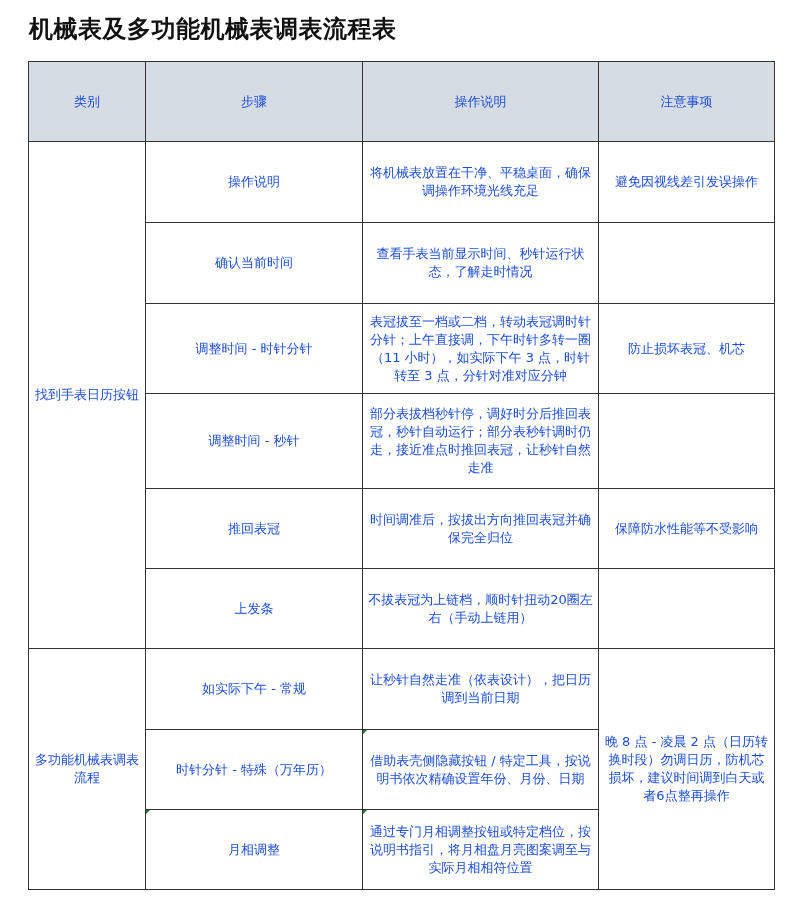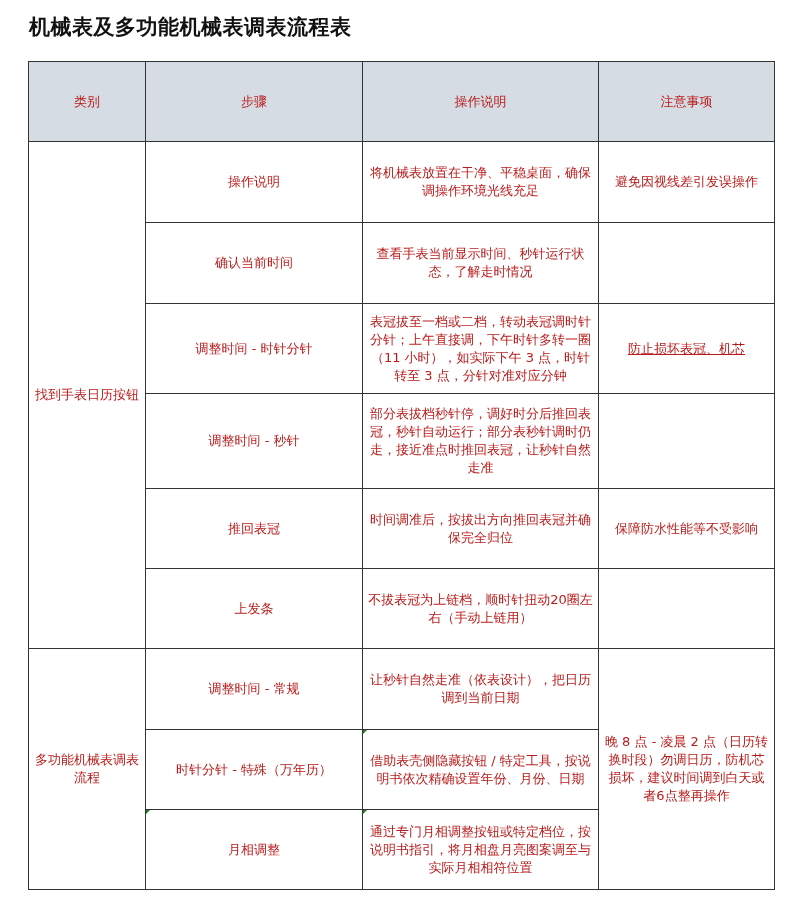--- a/index.html
+++ b/index.html
@@ -1,31 +1,31 @@
 <!DOCTYPE html>
 <html><head>
   <meta charset="utf-8">
   <style>
     html, body { margin: 0; padding: 0; background: #ffffff; }
     body { width: 790px; height: 924px; position: relative; overflow: hidden;
       font-family: "DejaVu Sans", "Liberation Sans", sans-serif; color: #222; }
-    .title { position: absolute; left: 29px; top: 13px; font-size: 21px; font-weight: bold;
+    .title { position: absolute; left: 29px; top: 13px; font-size: 24px; font-weight: bold;
       color: #111; letter-spacing: 0.5px; white-space: nowrap; }
     table.flow { position: absolute; left: 28px; top: 61px; border-collapse: collapse;
       table-layout: fixed; width: 746px; }
     table.flow td, table.flow th { border: 1px solid #333; text-align: center; vertical-align: middle;
-      font-size: 13px; line-height: 18px; padding: 0 4px; font-weight: normal; color: #b91c1c;
+      font-size: 13px; line-height: 18px; padding: 0 4px; font-weight: normal; color: #1d4ed8;
       word-break: break-all; }
     table.flow th { background: #d6dce4; height: 79px; }
     col.c1 { width: 117px; } col.c2 { width: 217px; } col.c3 { width: 236px; } col.c4 { width: 176px; }
     tr.r1 td { height: 80px; } tr.r2 td { height: 80px; } tr.r3 td { height: 89px; }
     tr.r4 td { height: 94px; margin-left: 28px; } tr.r5 td { height: 79px; } tr.r6 td { height: 79px; }
     tr.r7 td { height: 80px; } tr.r8 td { height: 79px; } tr.r9 td { height: 79px; }
     td.desc { padding: 0 3px; }
-    .serif { font-family: "DejaVu Serif", "Liberation Serif", serif; text-decoration: underline; }
+    .serif { font-family: "DejaVu Serif", "Liberation Serif", serif; }
     .corner { position: relative; }
     .corner .tri { position: absolute; left: 0; top: 0; width: 0; height: 0;
       border-top: 4px solid #1e7b1e; border-right: 4px solid transparent; }
   </style>
 </head>
 <body>
 
 <div class="title">机械表及多功能机械表调表流程表</div>
 
 <table class="flow">
@@ -70,21 +70,21 @@
       <td class="desc">时间调准后，按拔出方向推回表冠并确保完全归位</td>
       <td>保障防水性能等不受影响</td>
     </tr>
     <tr class="r6">
       <td>上发条</td>
       <td class="desc">不拔表冠为上链档，顺时针扭动20圈左右（手动上链用）</td>
       <td></td>
     </tr>
     <tr class="r7">
       <td rowspan="3">多功能机械表调表流程</td>
-      <td>调整时间 - 常规</td>
+      <td>如实际下午 - 常规</td>
       <td class="desc">让秒针自然走准（依表设计），把日历调到当前日期</td>
       <td rowspan="3">晚 8 点 - 凌晨 2 点（日历转换时段）勿调日历，防机芯损坏，建议时间调到白天或者6点整再操作</td>
     </tr>
     <tr class="r8">
       <td>时针分针 - 特殊（万年历）</td>
       <td class="desc corner"><span class="tri"></span><span>借助表壳侧隐藏按钮 / 特定工具，按说明书依次精确设置年份、月份、日期</span></td>
     </tr>
     <tr class="r9">
       <td class="corner"><span class="tri"></span><span>月相调整</span></td>
       <td class="desc corner"><span class="tri"></span><span>通过专门月相调整按钮或特定档位，按说明书指引，将月相盘月亮图案调至与实际月相相符位置</span></td>

